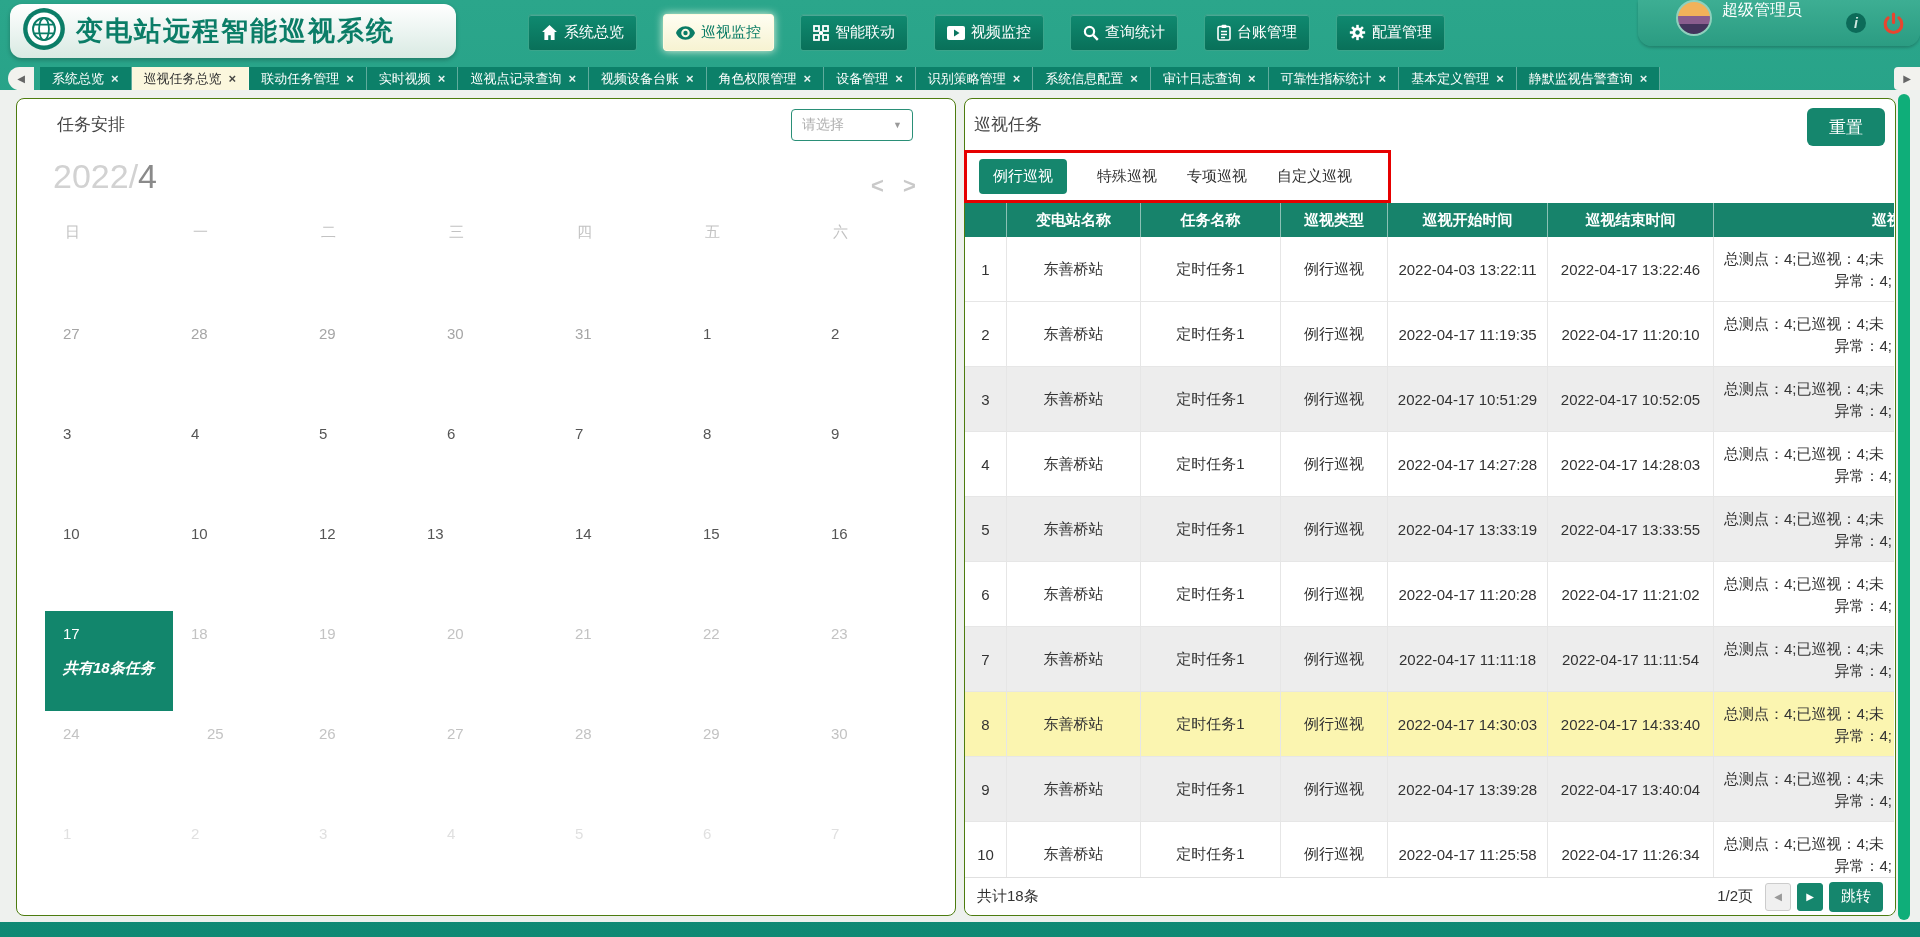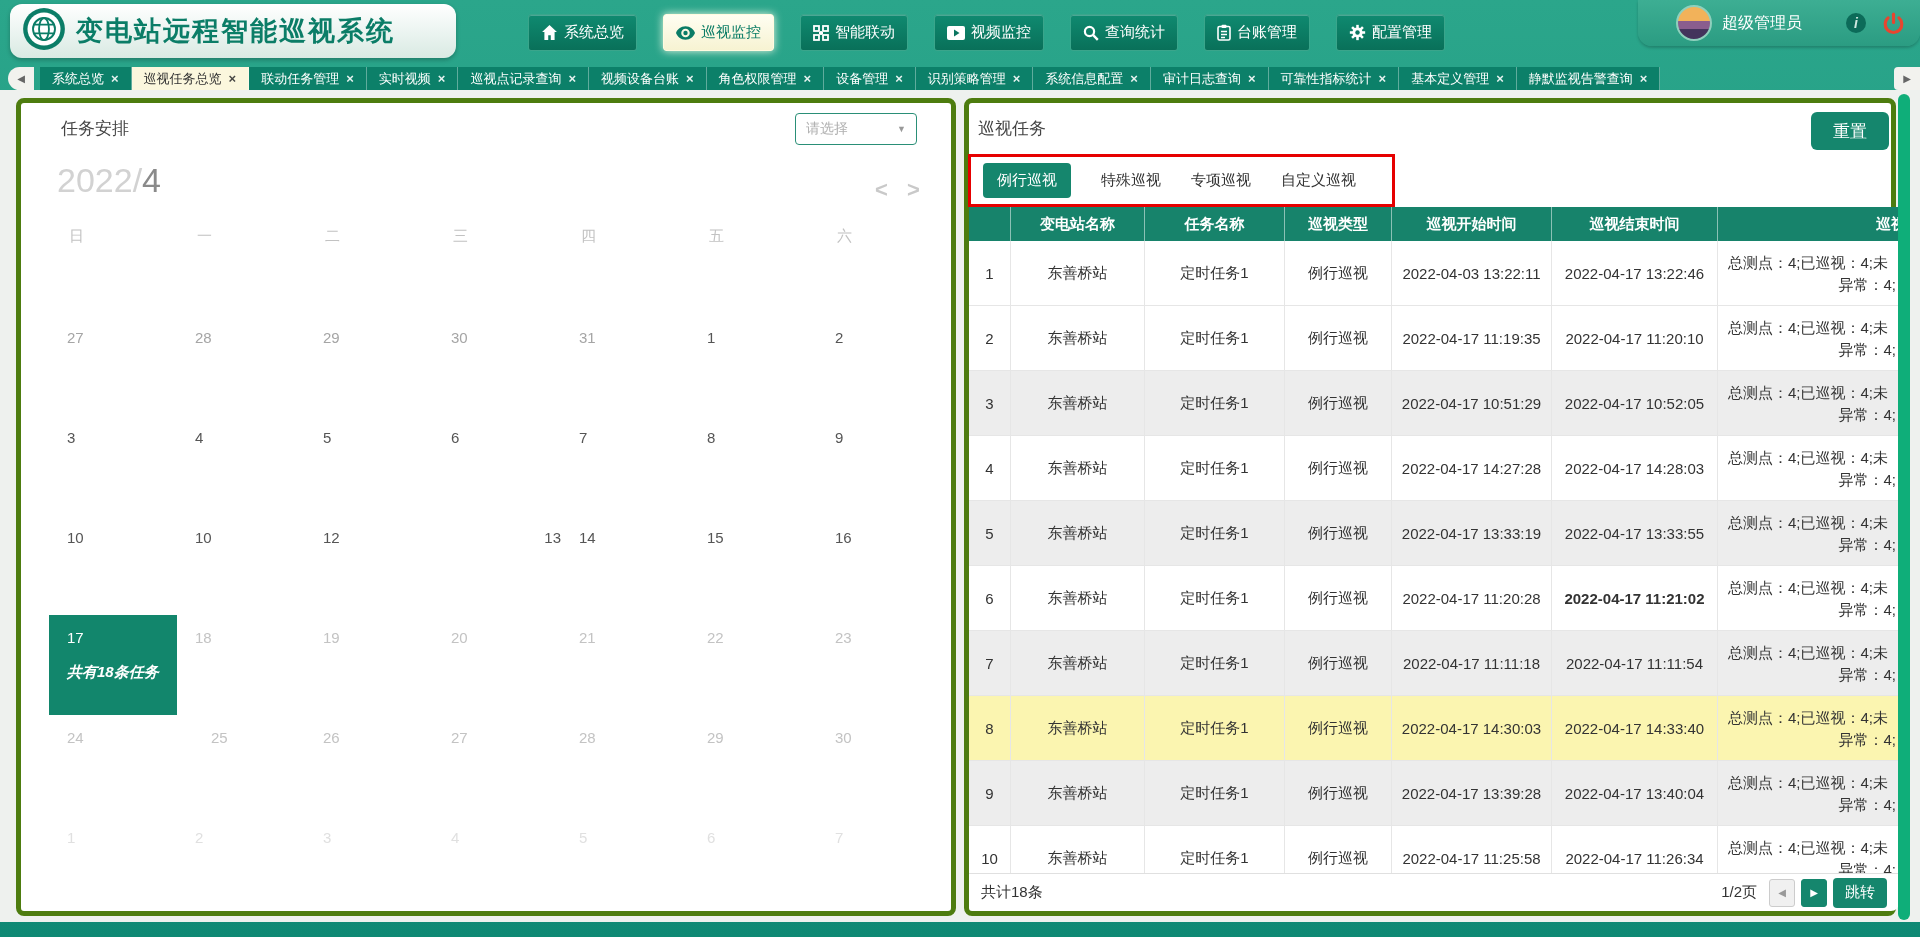--- a/index.html
+++ b/index.html
@@ -15,39 +15,39 @@
   #app-title{font-size:27px;font-weight:bold;color:#0b7d67;letter-spacing:2px;margin-left:10px;}
   #main-nav{position:absolute;left:528px;top:14px;display:flex;gap:26px;}
   .nav-btn{height:37px;min-width:106px;padding:0 12px;display:flex;align-items:center;justify-content:center;gap:6px;
     background:linear-gradient(#0f8a70,#097059);border:1px solid #3aa58b;border-radius:3px;
     color:#fff;font-size:15px;cursor:pointer;box-shadow:inset 0 1px 0 rgba(255,255,255,.25);}
   .nav-btn.active{background:linear-gradient(#fffef2,#f7f3d2);color:#0a7c66;
     border:1px solid #fffbe0;box-shadow:0 0 8px rgba(255,255,240,.9);}
   .nav-ic{display:flex;align-items:center;}
   #user-area{position:absolute;right:0;top:0;width:282px;height:46px;
     background:linear-gradient(#3dae93,#2b9c82);border-radius:0 0 14px 14px;
-    display:flex;align-items:center;box-shadow:0 2px 3px rgba(0,0,0,.2);}
+    display:flex;box-shadow:0 2px 3px rgba(0,0,0,.2);}
   #avatar{width:36px;height:36px;border-radius:50%;margin-left:38px;border:2px solid #8fd0bd;
     background:linear-gradient(#f2b25a 0 45%,#8a5d8e 45% 70%,#43345c 70% 100%);}
   #user-name{color:#fff;font-size:16px;margin-left:10px;flex:1;}
   #info-btn,#power-btn{margin-right:14px;cursor:pointer;display:flex;align-items:center;}
   
   #tabbar{position:absolute;left:0;top:56px;width:1920px;height:34px;}
   #tabs{position:absolute;left:40px;top:11px;right:28px;height:23px;display:flex;overflow:hidden;}
   .tab{flex:0 0 auto;display:flex;align-items:center;padding:0 12px;font-size:13px;color:#fff;
     background:#0c8069;border-right:1px solid rgba(255,255,255,.35);cursor:pointer;white-space:nowrap;}
   .tab.active{background:#fbf7dd;color:#333;}
   .tab-x{margin-left:7px;font-size:13px;font-weight:bold;opacity:.9;cursor:pointer;}
   .tscroll{position:absolute;top:11px;width:26px;height:23px;background:#f2f2ee;color:#666;
     display:flex;align-items:center;justify-content:center;font-size:10px;cursor:pointer;}
   #tab-left{left:8px;border-radius:12px 0 0 12px;}
   #tab-right{right:0;border-radius:4px 0 0 4px;}
   
   #content{position:absolute;left:0;top:90px;width:1920px;height:832px;background:#eef1ee;}
-  .panel{position:absolute;background:#fff;border:5px solid #4d7c0f;border-radius:8px;}
+  .panel{position:absolute;background:#fff;border:1px solid #4d7c0f;border-radius:8px;}
   #left-panel{left:16px;top:8px;width:940px;height:818px;}
   #right-panel{left:964px;top:8px;width:932px;height:818px;}
   #v-scrollbar{position:absolute;right:10px;top:4px;width:12px;height:826px;background:#0fae79;border-radius:6px;}
   
   #lp-title{position:absolute;left:40px;top:14px;font-size:17px;color:#444;}
   #lp-select{position:absolute;left:774px;top:10px;width:122px;height:32px;border:1px solid #2a8f77;
     border-radius:4px;background:#fff;display:flex;align-items:center;padding:3px 10px;cursor:pointer;}
   #lp-select .ph{color:#b0b0b0;font-size:14px;flex:1;}
   #lp-select .caret{color:#999;font-size:9px;}
   #cal-title{position:absolute;left:36px;top:58px;font-size:34px;}
@@ -336,21 +336,21 @@
           </div>
           <div class="day past" style="left: 28px; top: 412px;">
             <div class="dnum">10</div>
           </div>
           <div class="day past" style="left: 156px; top: 412px;">
             <div class="dnum">10</div>
           </div>
           <div class="day past" style="left: 284px; top: 412px;">
             <div class="dnum">12</div>
           </div>
-          <div class="day past" style="left: 412px; top: 412px; text-align: right;">
+          <div class="day past" style="left: 392px; top: 412px;">
             <div class="dnum">13</div>
           </div>
           <div class="day past" style="left: 540px; top: 412px;">
             <div class="dnum">14</div>
           </div>
           <div class="day past" style="left: 668px; top: 412px;">
             <div class="dnum">15</div>
           </div>
           <div class="day past" style="left: 796px; top: 412px;">
             <div class="dnum">16</div>
@@ -515,21 +515,21 @@
                 <div class="r1">总测点：4;已巡视：4;未</div>
                 <div class="r2">异常：4;</div>
               </div>
             </div>
             <div class="tr white">
               <div class="td" style="width: 42px;">6</div>
               <div class="td" style="width: 134px;">东善桥站</div>
               <div class="td" style="width: 140px;">定时任务1</div>
               <div class="td" style="width: 107px;">例行巡视</div>
               <div class="td" style="width: 160px;">2022-04-17 11:20:28</div>
-              <div class="td" style="width: 166px; font-weight: bold;">2022-04-17 11:21:02</div>
+              <div class="td" style="width: 166px;">2022-04-17 11:21:02</div>
               <div class="td result" style="width: 180px;">
                 <div class="r1">总测点：4;已巡视：4;未</div>
                 <div class="r2">异常：4;</div>
               </div>
             </div>
             <div class="tr gray">
               <div class="td" style="width: 42px;">7</div>
               <div class="td" style="width: 134px;">东善桥站</div>
               <div class="td" style="width: 140px;">定时任务1</div>
               <div class="td" style="width: 107px;">例行巡视</div>

